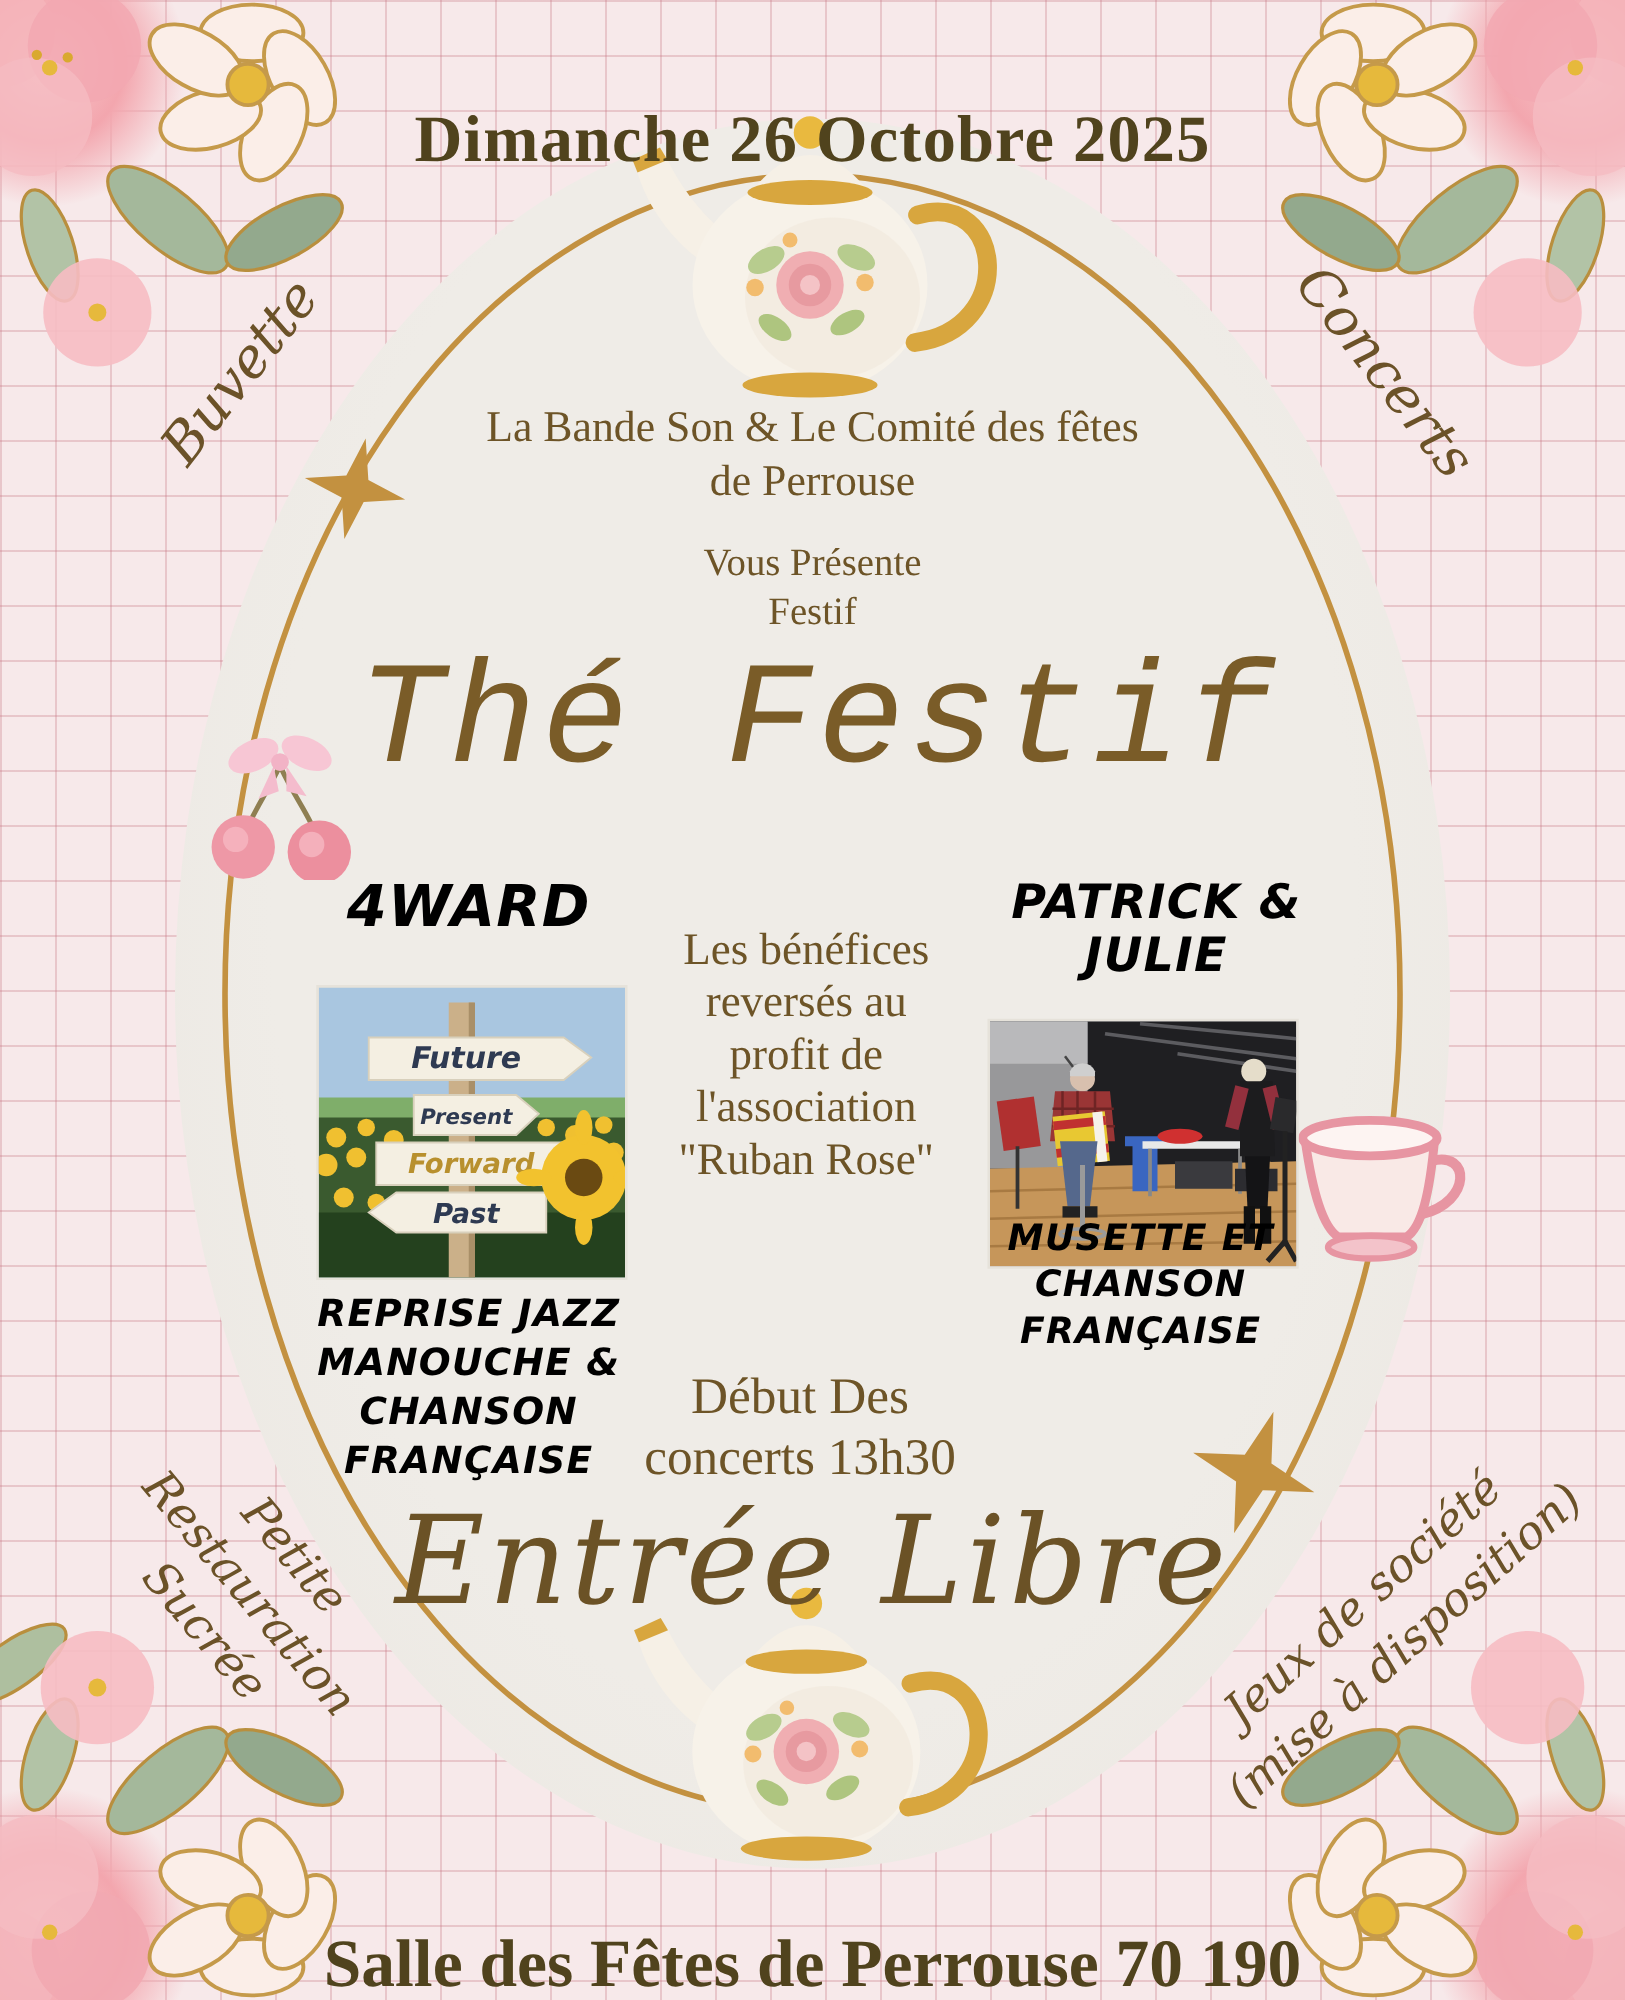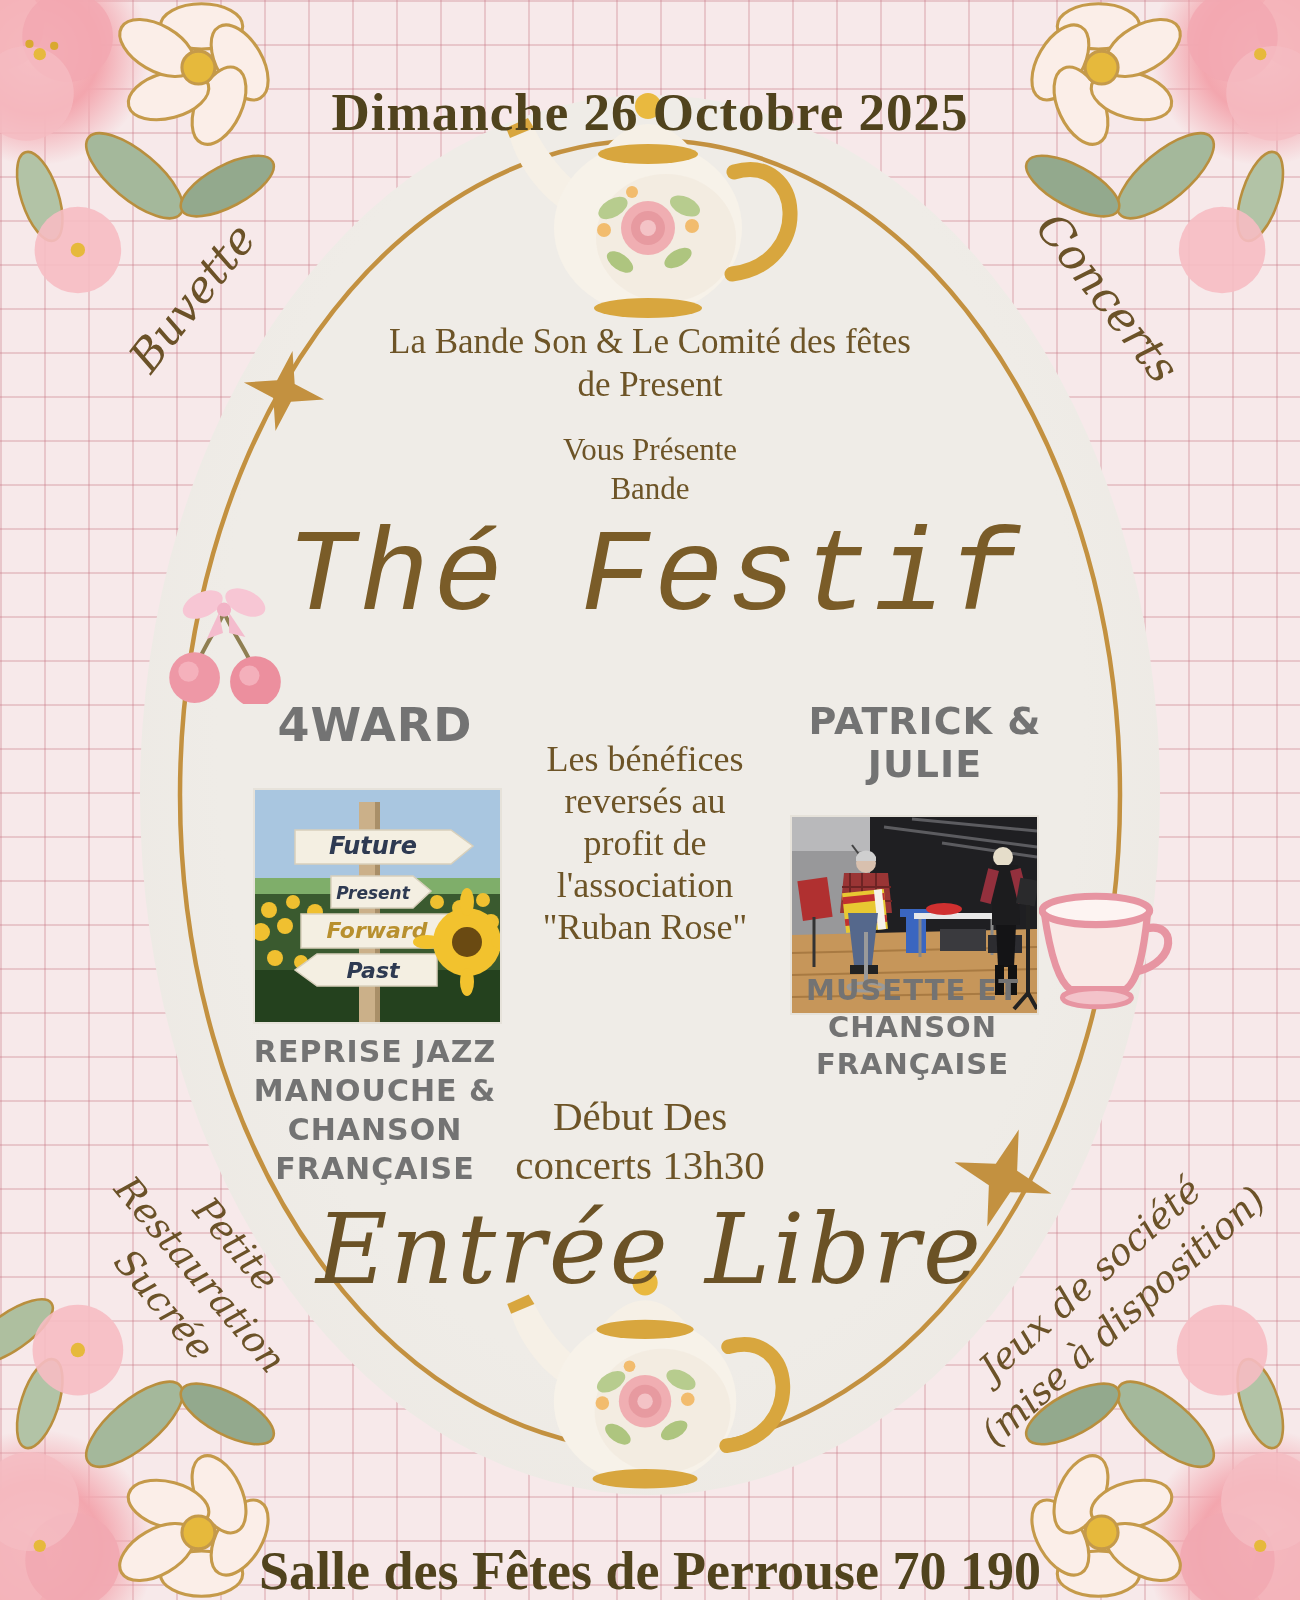--- a/index.html
+++ b/index.html
@@ -12,21 +12,21 @@
     font-family:"Liberation Serif","DejaVu Serif",serif;
   }
   #poster{position:relative;width:1300px;height:1600px;}
   .abs{position:absolute;}
   .serif{font-family:"Liberation Serif","DejaVu Serif",serif;}
   .script{font-family:"DejaVu Serif",serif;font-style:italic;}
   .marker{font-family:"DejaVu Sans",sans-serif;font-weight:bold;letter-spacing:1px;}
   .center{text-align:center;}
   .brown{color:#6d5427;}
   .darkbrown{color:#50431d;margin-top:44px;}
-  .markerbrown{color:#737373;}
+  .markerbrown{color:#000000;font-style:italic;}
 
   .corner{width:340px;height:340px;z-index:3;}
   .corner.tl{left:-20px;top:-20px;}
   .corner.tr{right:-20px;top:-20px;transform:scaleX(-1);}
   .corner.bl{left:-20px;bottom:-20px;transform:scaleY(-1);}
   .corner.br{right:-20px;bottom:-20px;transform:scale(-1,-1);}
 
   #oval{left:140px;top:95px;width:1020px;height:1400px;border-radius:50%;
         background:radial-gradient(ellipse at 50% 45%, #efece7 60%, #eae6e0 100%);z-index:5;}
   #goldring{left:0;top:0;width:1300px;height:1600px;z-index:6;pointer-events:none;}
@@ -353,26 +353,26 @@
     <path d="M236,176 L222,192 M236,176 L245,192" stroke="#222" stroke-width="4" fill="none"></path>
   </svg>
 
   <div id="date" class="abs center serif darkbrown">Dimanche 26 Octobre 2025</div>
 
   <div id="label-buvette" class="abs center script">Buvette</div>
   <div id="label-concerts" class="abs center script">Concerts</div>
 
   <div id="organizers" class="abs center serif brown">
     <div>La Bande Son &amp; Le Comité des fêtes</div>
-    <div>de Present</div>
+    <div>de Perrouse</div>
   </div>
 
   <div id="presents" class="abs center serif brown">
     <div>Vous Présente</div>
-    <div>Bande</div>
+    <div>Festif</div>
   </div>
 
   <div id="title" class="abs center script">Thé Festif</div>
 
   <div id="act-left-name" class="abs center marker markerbrown">4WARD</div>
 
   <div id="act-right-name" class="abs center marker markerbrown">
     <div>PATRICK &amp; JULIE</div>
   </div>
 

